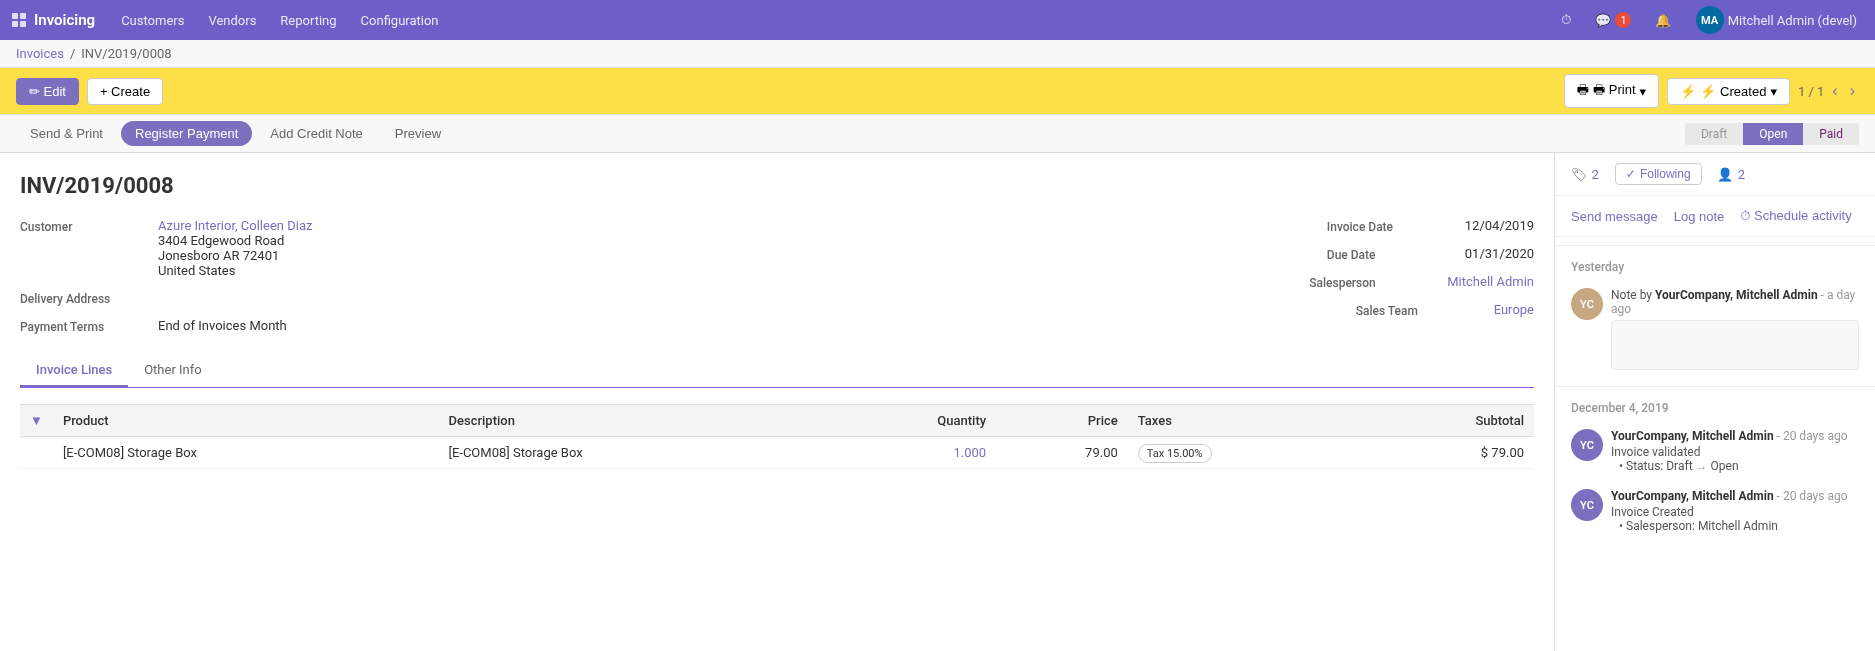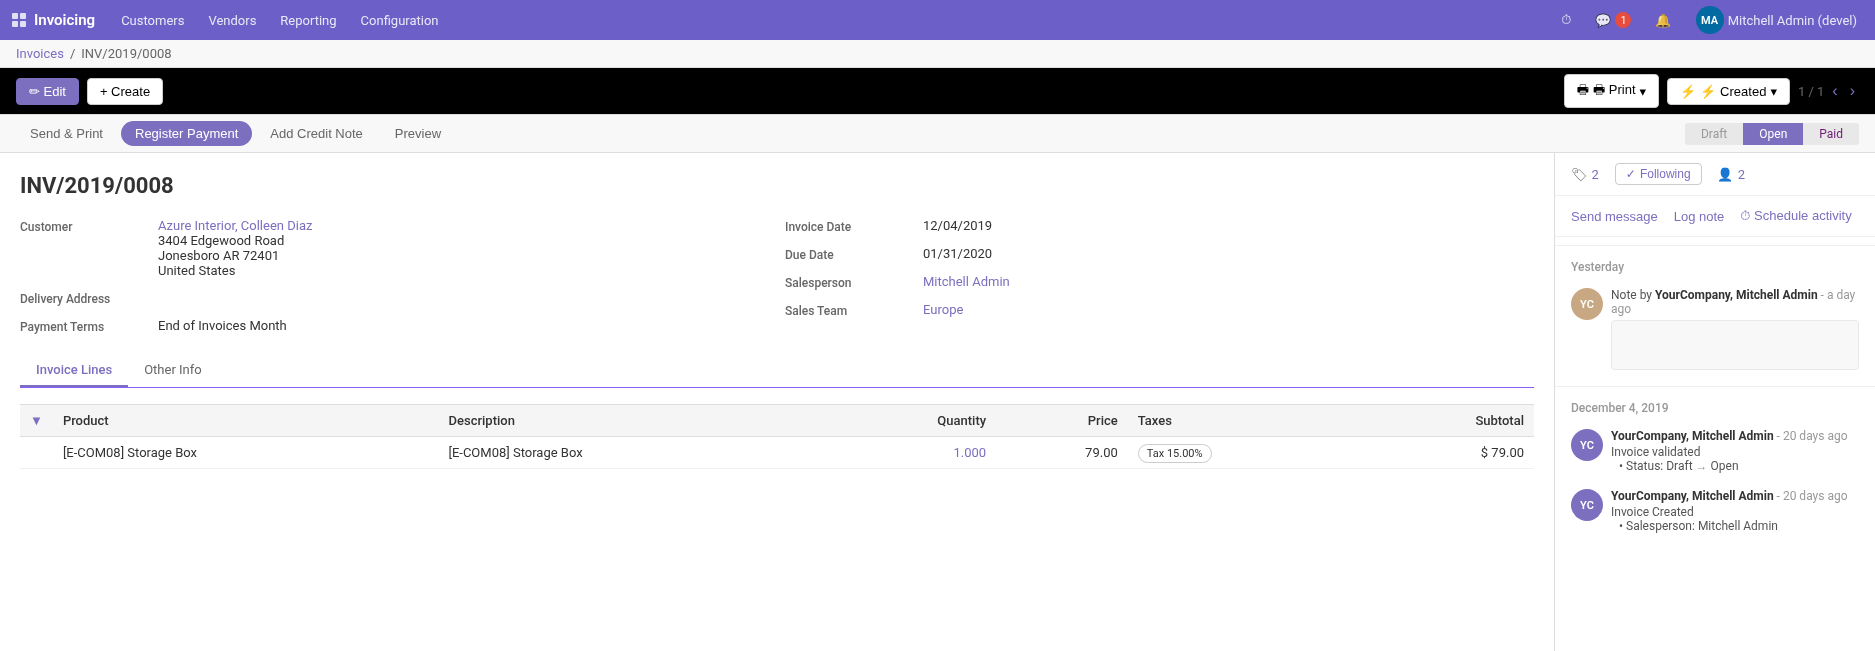--- a/index.html
+++ b/index.html
@@ -76,21 +76,21 @@
       display: flex;
       align-items: center;
       gap: 8px;
     }
     .breadcrumb { display: flex; align-items: center; gap: 6px; font-size: 13px; }
     .breadcrumb a { color: #7c6fbf; text-decoration: none; }
     .breadcrumb span { color: #666; }
 
     
     .action-bar {
-      background: #000000;
+      background: #fde047;
       border-bottom: 1px solid #ddd;
       padding: 6px 16px;
       display: flex;
       align-items: center;
       gap: 8px;
     }
     .btn {
       border: 1px solid #ccc;
       background: white;
       border-radius: 4px;
@@ -159,21 +159,21 @@
       display: grid;
       grid-template-columns: 1fr 1fr;
       gap: 16px;
       margin-bottom: 20px;
     }
     .field-label { font-size: 12px; color: #666; font-weight: 500; }
     .field-value { font-size: 13px; color: #333; }
     .field-value a { color: #7c6fbf; text-decoration: none; }
 
     .field-group-left { display: flex; flex-direction: column; gap: 12px; }
-    .field-group-right { display: flex; flex-direction: column; gap: 12px; }
+    .field-group-right { display: flex; flex-direction: column; gap: 12px; align-items: flex-end; }
 
     .field-inline { display: flex; gap: 8px; align-items: flex-start; }
     .field-inline .field-label { min-width: 130px; padding-top: 2px; }
 
     
     .tabs {
       border-bottom: 1px solid #8b5cf6;
       display: flex;
       margin-bottom: 16px;
     }

